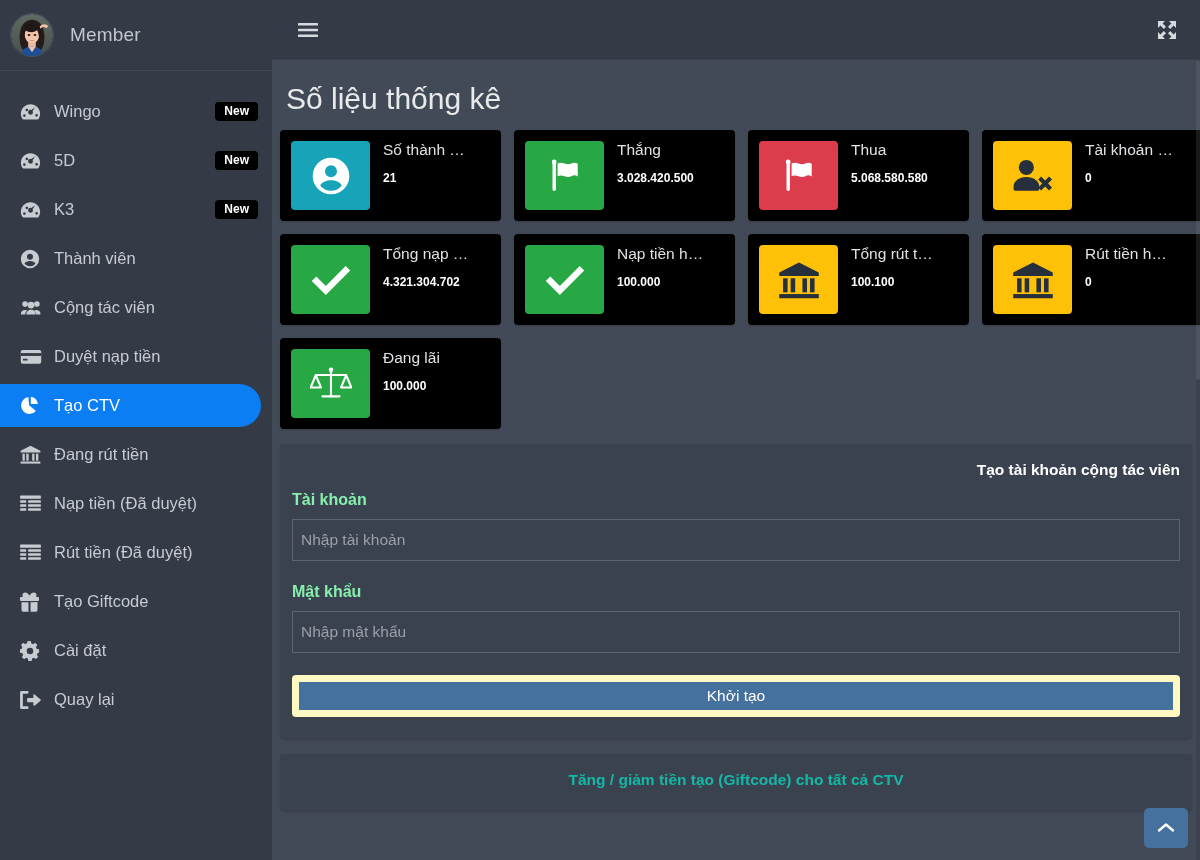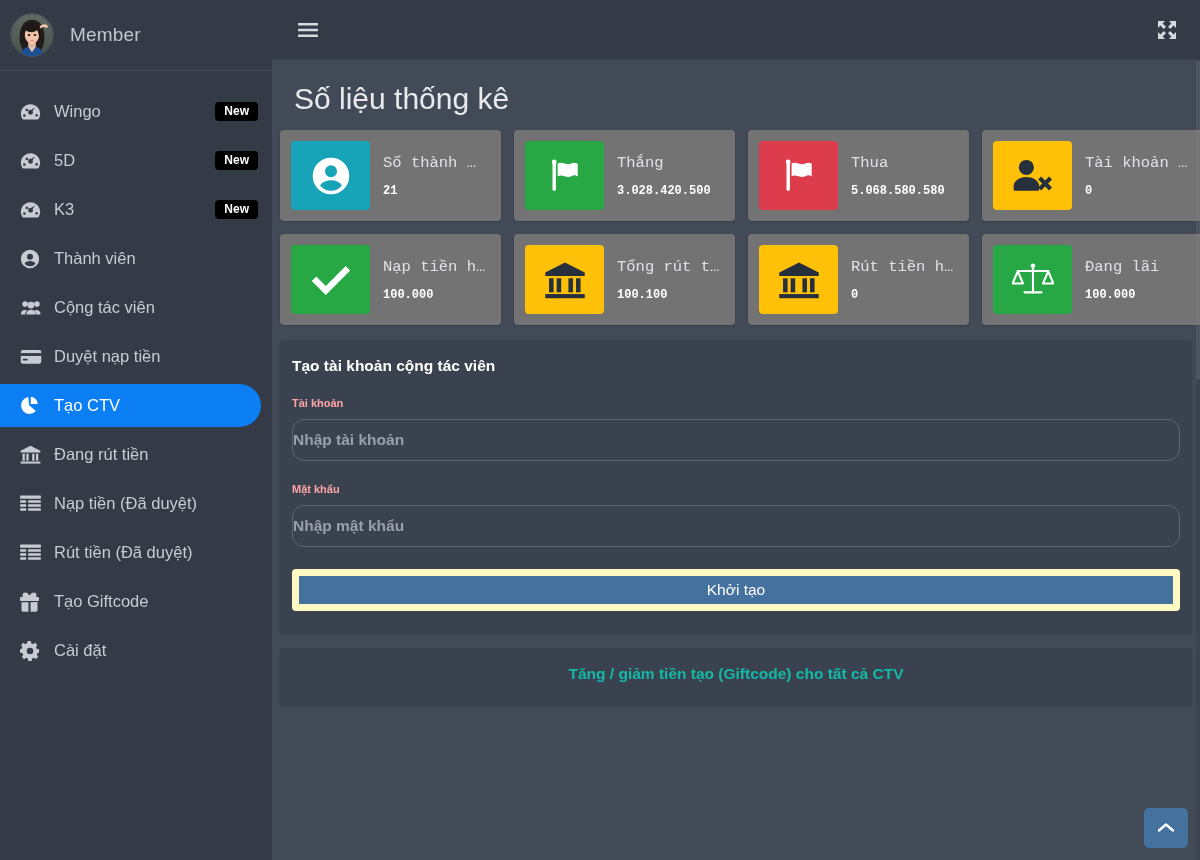--- a/index.html
+++ b/index.html
@@ -142,41 +142,40 @@
     overflow: hidden;
     padding: 0 0 0 0;
     position: relative;
   }
 
   .page-title {
     color: #e9eaec;
     font-size: 30px;
     font-weight: normal;
     padding: 22px 0 14px 14px;
-    margin-left: 8px;
+    margin-left: 0;
   }
 
   
   .cards {
     display: grid;
     grid-template-columns: repeat(4, 221px);
     gap: 13px;
     padding: 0 0 0 8px;
     width: 1000px;
   }
 
   .card {
-    background: #737373;
+    background: #000000;
     border-radius: 4px;
     padding: 11px;
     display: flex;
-    align-items: center;
+    align-items: flex-start;
     height: 91px;
     box-shadow: 0 1px 2px rgba(0,0,0,.18);
-    font-family: Liberation Mono, monospace;
   }
   .card-ico {
     width: 79px;
     min-width: 79px;
     height: 69px;
     border-radius: 4px;
     display: flex;
     align-items: center;
     justify-content: center;
     color: #fff;
@@ -214,45 +213,44 @@
 
   
   .panel {
     background: #3b424f;
     border-radius: 4px;
     margin: 15px 8px 0 8px;
     padding: 17px 12px 22px;
     box-shadow: 0 1px 2px rgba(0,0,0,.18);
   }
   .panel-title {
-    text-align: left;
+    text-align: right;
     color: #ffffff;
     font-size: 15.5px;
     font-weight: bold;
-    margin-bottom: 22px;
+    margin-bottom: 12px;
   }
   .field-label {
-    color: #fca5a5;
-    font-size: 11px;
+    color: #86efac;
+    font-size: 16px;
     font-weight: bold;
     margin-bottom: 10px;
   }
   .text-input {
     width: 100%;
     height: 42px;
     background: #3b424f;
     border: 1px solid #5b6374;
-    border-radius: 12px;
+    border-radius: 0;
     color: #e6e8eb;
     font-size: 15.5px;
-    padding: 0 0;
+    padding: 0 8px;
     font-family: "Liberation Sans", "DejaVu Sans", sans-serif;
     outline: none;
     margin-bottom: 22px;
-    font-weight: bold;
   }
   .text-input::placeholder { color: #9aa0aa; }
 
   .btn-primary {
     width: 100%;
     height: 42px;
     background: #45719e;
     border: 7px solid #fef9c3;
     border-radius: 4px;
     color: #ffffff;
@@ -467,20 +465,29 @@
           </span>
           <span class="nav-label">Tạo Giftcode</span>
         </div>
         <div class="nav-item">
           <span class="nav-ico">
             <svg width="20" height="20" viewBox="0 0 22 22" fill="currentColor">
               <path d="M21 12.8v-3.6l-2.6-.5a7.7 7.7 0 0 0-.8-2l1.5-2.2-2.5-2.5-2.2 1.5c-.6-.4-1.3-.6-2-.8L11.9 0H8.3l-.5 2.6c-.7.2-1.4.5-2 .9L3.6 2 1.1 4.5l1.5 2.2c-.4.6-.6 1.3-.8 2L0 9.2v3.6l2.6.5c.2.7.5 1.4.9 2L2 17.5 4.5 20l2.2-1.5c.6.4 1.3.6 2 .8l.5 2.6h3.6l.5-2.6c.7-.2 1.4-.5 2-.9l2.2 1.5 2.5-2.5-1.5-2.2c.4-.6.6-1.3.8-2zM11 14.6a3.6 3.6 0 1 1 0-7.2 3.6 3.6 0 0 1 0 7.2z"></path>
             </svg>
           </span>
           <span class="nav-label">Cài đặt</span>
+        </div>
+        <div class="nav-item">
+          <span class="nav-ico">
+            <svg width="21" height="18" viewBox="0 0 22 19" fill="currentColor">
+              <path d="M0 1.4A1.4 1.4 0 0 1 1.4 0h6.2a1.4 1.4 0 0 1 0 2.8H2.9v13.4h4.7a1.4 1.4 0 1 1 0 2.8H1.4A1.4 1.4 0 0 1 0 17.6z"></path>
+              <path d="M15.3 3.7 21.6 9a.8.8 0 0 1 0 1.2l-6.3 5.3c-.5.4-1.3 0-1.3-.6v-3.1H8.4a1 1 0 0 1-1-1V8.4a1 1 0 0 1 1-1H14V4.3c0-.6.8-1 1.3-.6z"></path>
+            </svg>
+          </span>
+          <span class="nav-label">Quay lại</span>
         </div>
       </nav>
   </aside>
 
   <div id="main">
 
     <div class="topbar">
       <div class="icon-btn">
         <svg width="20" height="16" viewBox="0 0 20 16" fill="currentColor">
           <rect x="0" y="1" width="20" height="2.6" rx="0.6"></rect>
@@ -552,20 +559,31 @@
               <div class="card-value">0</div>
             </div>
           </div>
           <div class="card">
             <div class="card-ico c-green">
               <svg width="40" height="32" viewBox="0 0 42 34" fill="currentColor">
                 <path d="M36.6 2.2 15.5 23.3 5.4 13.2.6 18l14.9 14.9L41.4 7z"></path>
               </svg>
             </div>
             <div class="card-body">
+              <div class="card-label">Tổng nạp …</div>
+              <div class="card-value">4.321.304.702</div>
+            </div>
+          </div>
+          <div class="card">
+            <div class="card-ico c-green">
+              <svg width="40" height="32" viewBox="0 0 42 34" fill="currentColor">
+                <path d="M36.6 2.2 15.5 23.3 5.4 13.2.6 18l14.9 14.9L41.4 7z"></path>
+              </svg>
+            </div>
+            <div class="card-body">
               <div class="card-label">Nạp tiền h…</div>
               <div class="card-value">100.000</div>
             </div>
           </div>
           <div class="card">
             <div class="card-ico c-yellow">
               <svg width="42" height="38" viewBox="0 0 22 20" fill="currentColor">
                 <path d="M11 0.8 0.6 6v1.9h20.8V6z"></path>
                 <rect x="2.6" y="9.1" width="2.4" height="7.4"></rect>
                 <rect x="6.6" y="9.1" width="2.4" height="7.4"></rect>

